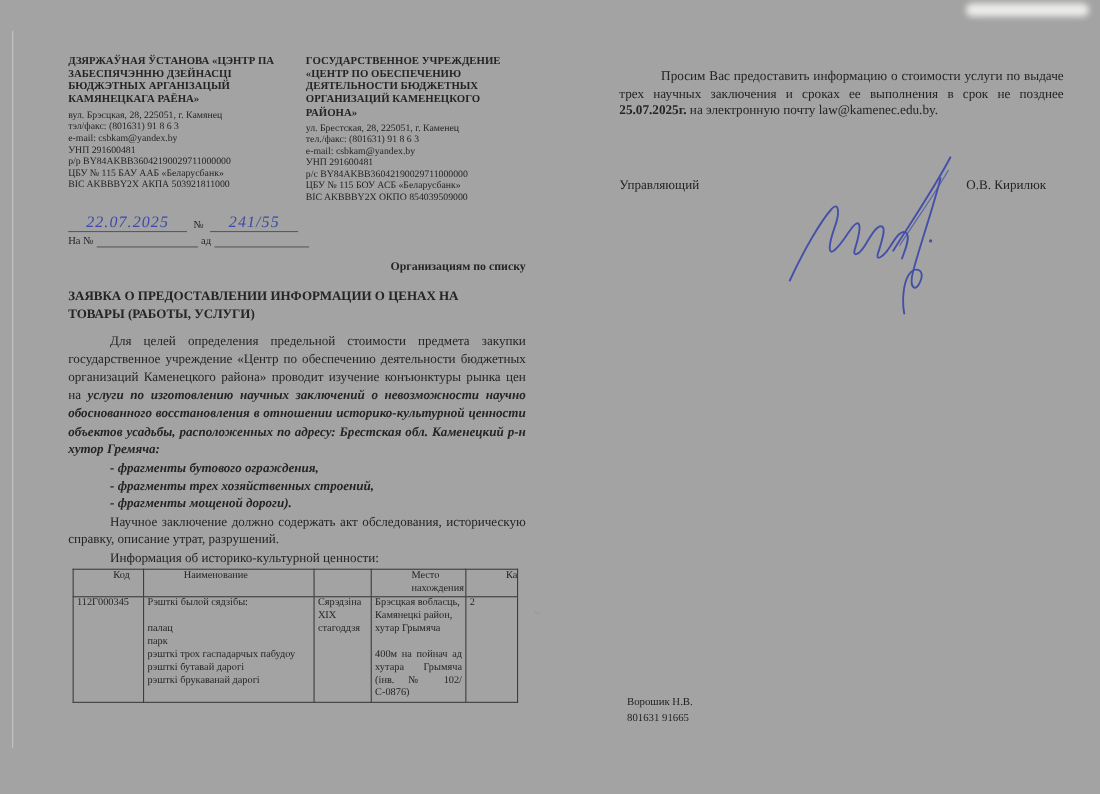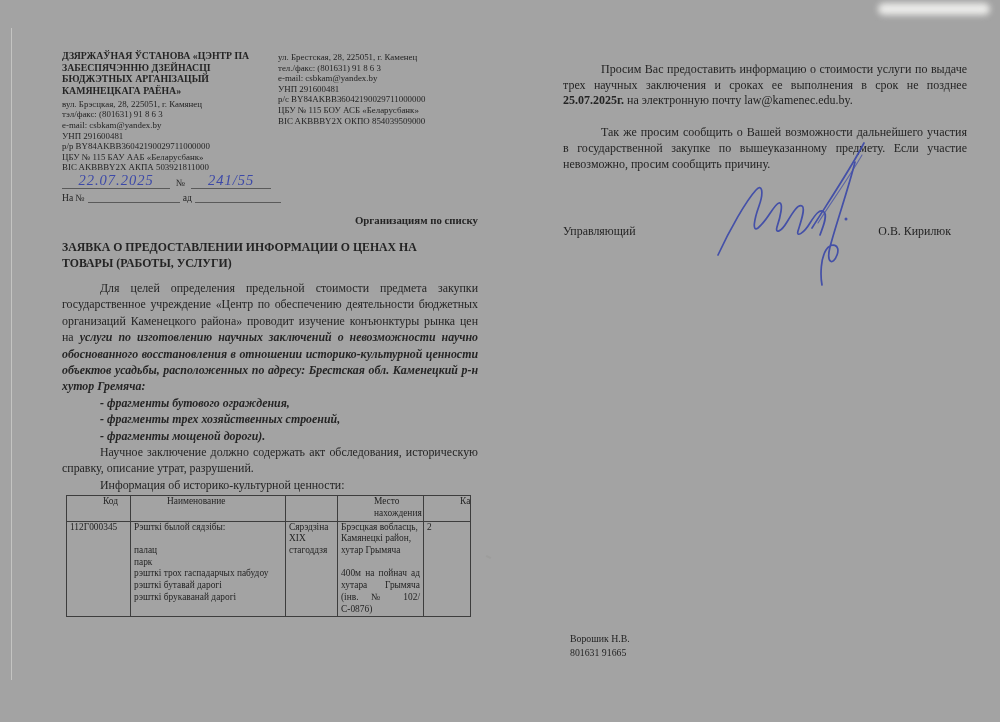--- a/index.html
+++ b/index.html
@@ -17,21 +17,21 @@
   .stray-mark { position:absolute; left:486px; top:556px; width:5px; height:2px; background:#9a9a98; transform:rotate(25deg); opacity:.7; }
 
   
   .page-left { position:absolute; left:62px; top:50px; width:416px; }
   .org-header { display:flex; gap:16px; }
   .org-col { width:200px; }
   .org-name { font-weight:bold; font-size:9.8px; line-height:11.7px; }
   .org-details { margin-top:2px; font-size:8.9px; line-height:10.6px; }
   .org-details .dline { white-space:nowrap; }
 
-  .ref-block { margin-top:0; width:265px; }
+  .ref-block { margin-top:10px; width:265px; }
   .ref-row1 { display:flex; align-items:flex-end; gap:6px; }
   .hand { font-style:italic; color:#3c49a8; font-size:14.5px; line-height:15px; letter-spacing:1px; }
   .uline { border-bottom:1px solid #5a5a5a; display:inline-block; }
   .hand-date { width:108px; text-align:center; }
   .hand-num  { width:80px;  text-align:center; }
   .no-label { font-size:9.6px; padding-bottom:1px; }
   .ref-row2 { margin-top:3px; display:flex; align-items:flex-end; gap:3px; font-size:9.6px; }
   .blank-1 { width:92px; height:11px; }
   .blank-2 { width:86px; height:11px; }
 
@@ -81,20 +81,21 @@
           <div class="dline">вул. Брэсцкая, 28, 225051, г. Камянец</div>
           <div class="dline">тэл/факс: (801631)  91 8 6 3</div>
           <div class="dline">e-mail: csbkam@yandex.by</div>
           <div class="dline">УНП 291600481</div>
           <div class="dline"> р/р  BY84AKBB36042190029711000000</div>
           <div class="dline">ЦБУ  № 115   БАУ ААБ  «Беларусбанк»</div>
           <div class="dline">BIC  AKBBBY2X  АКПА 503921811000</div>
         </div>
       </div>
       <div class="org-col">
+        <div class="org-name">ГОСУДАРСТВЕННОЕ УЧРЕЖДЕНИЕ «ЦЕНТР ПО ОБЕСПЕЧЕНИЮ ДЕЯТЕЛЬНОСТИ БЮДЖЕТНЫХ ОРГАНИЗАЦИЙ КАМЕНЕЦКОГО РАЙОНА»</div>
         <div class="org-details">
           <div class="dline">ул. Брестская, 28, 225051, г. Каменец</div>
           <div class="dline">тел./факс: (801631)  91 8 6 3</div>
           <div class="dline">e-mail: csbkam@yandex.by</div>
           <div class="dline">УНП 291600481</div>
           <div class="dline">р/с BY84AKBB36042190029711000000</div>
           <div class="dline">ЦБУ   № 115   БОУ АСБ «Беларусбанк»</div>
           <div class="dline">BIC  AKBBBY2X  ОКПО 854039509000</div>
         </div>
       </div>
@@ -169,21 +170,20 @@
         </td>
         <td>2</td>
       </tr>
     </tbody>
       </table>
   </div>
 
   <div class="page-right">
     <div class="body-text">
       <p><span>Просим Вас предоставить информацию о стоимости услуги по выдаче трех научных заключения и сроках ее выполнения в срок не позднее </span><b>25.07.2025г.</b><span> на электронную почту law@kamenec.edu.by.</span></p>
-      <p class="p-gap">Так же просим сообщить о Вашей возможности дальнейшего участия в государственной закупке по вышеуказанному предмету. Если участие невозможно, просим сообщить причину.</p>
     </div>
 
     <div class="sign-row">
       <span>Управляющий</span>
       <span class="sign-name">О.В. Кирилюк</span>
     </div>
 
     <div class="contact">
       <div>Ворошик Н.В.</div>
       <div>801631 91665</div>

